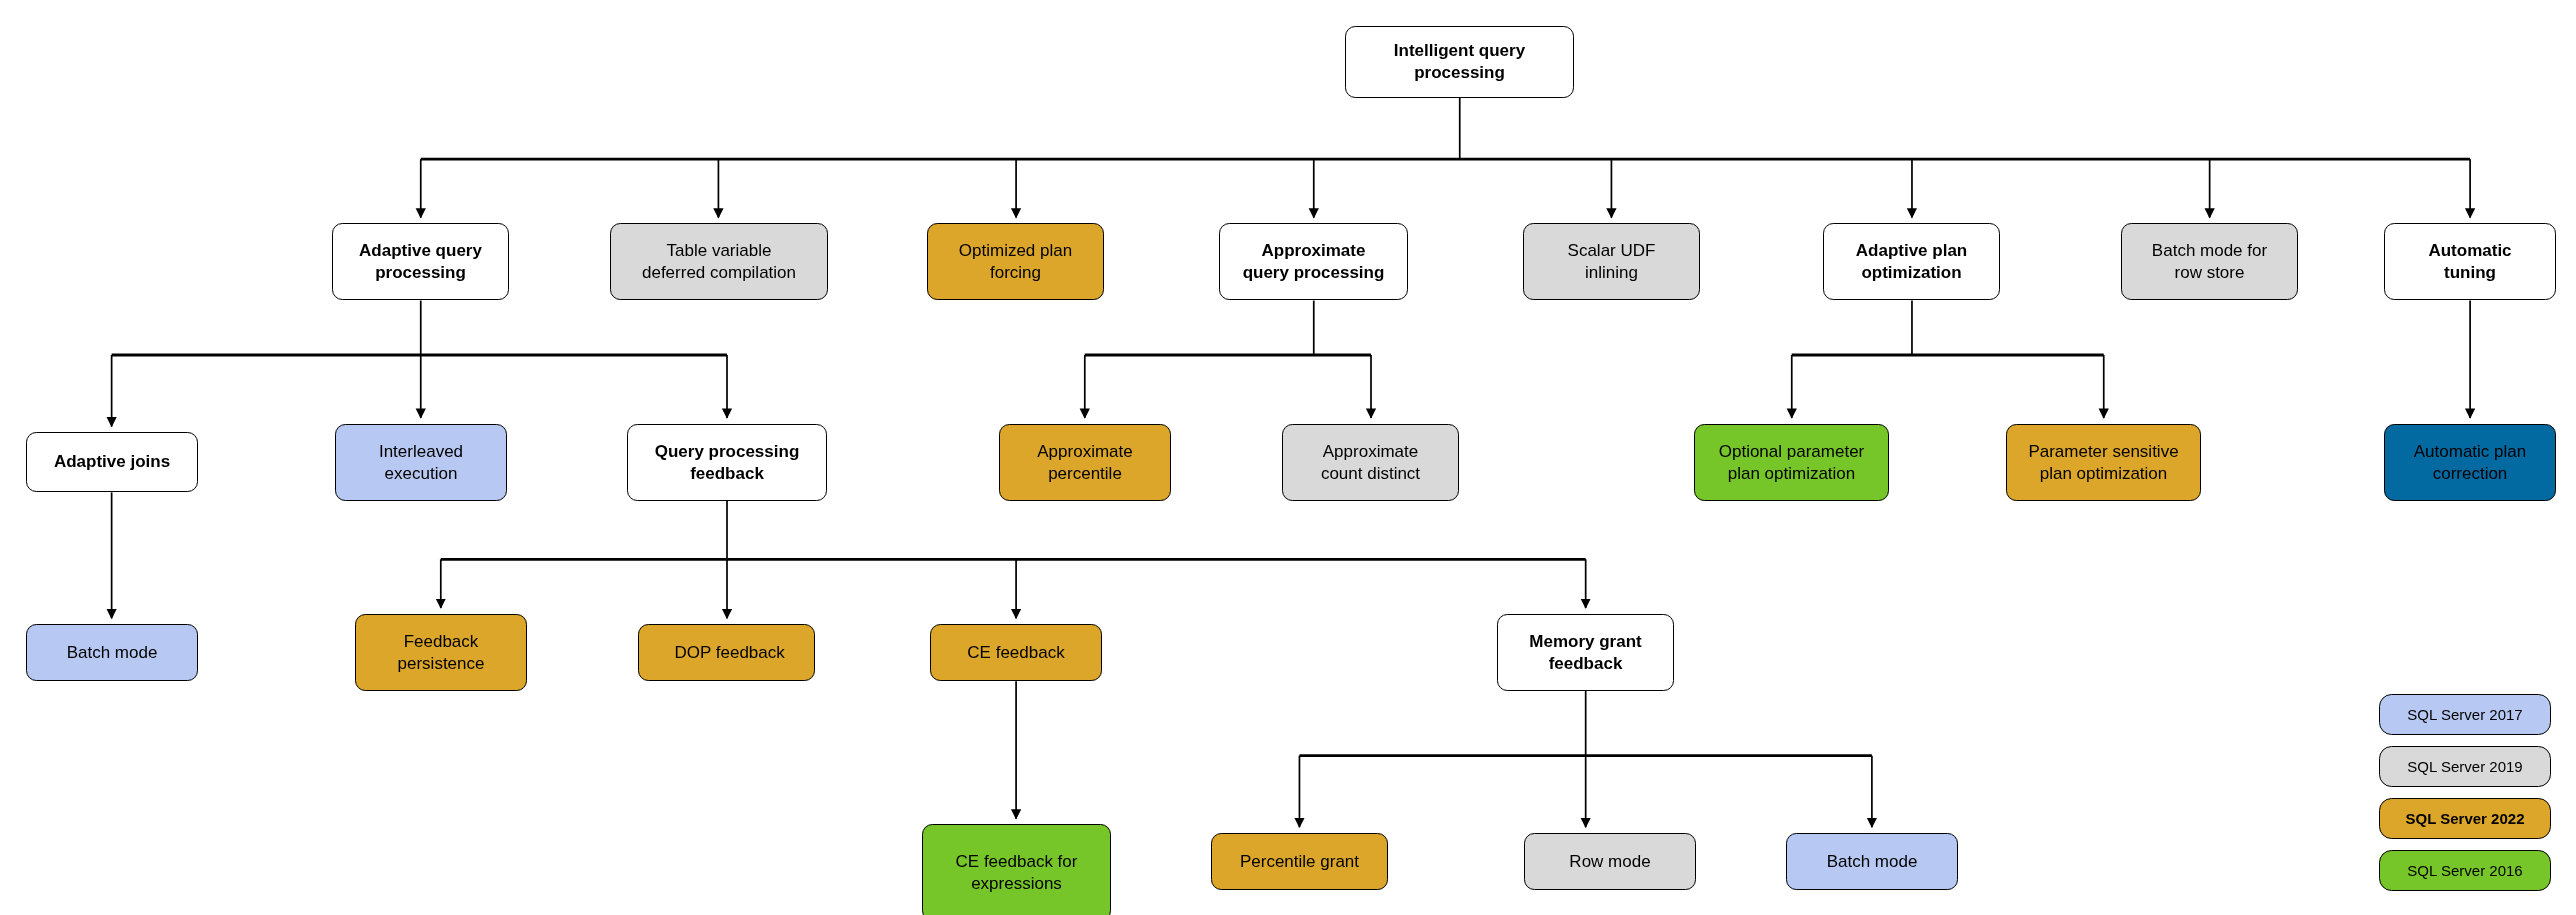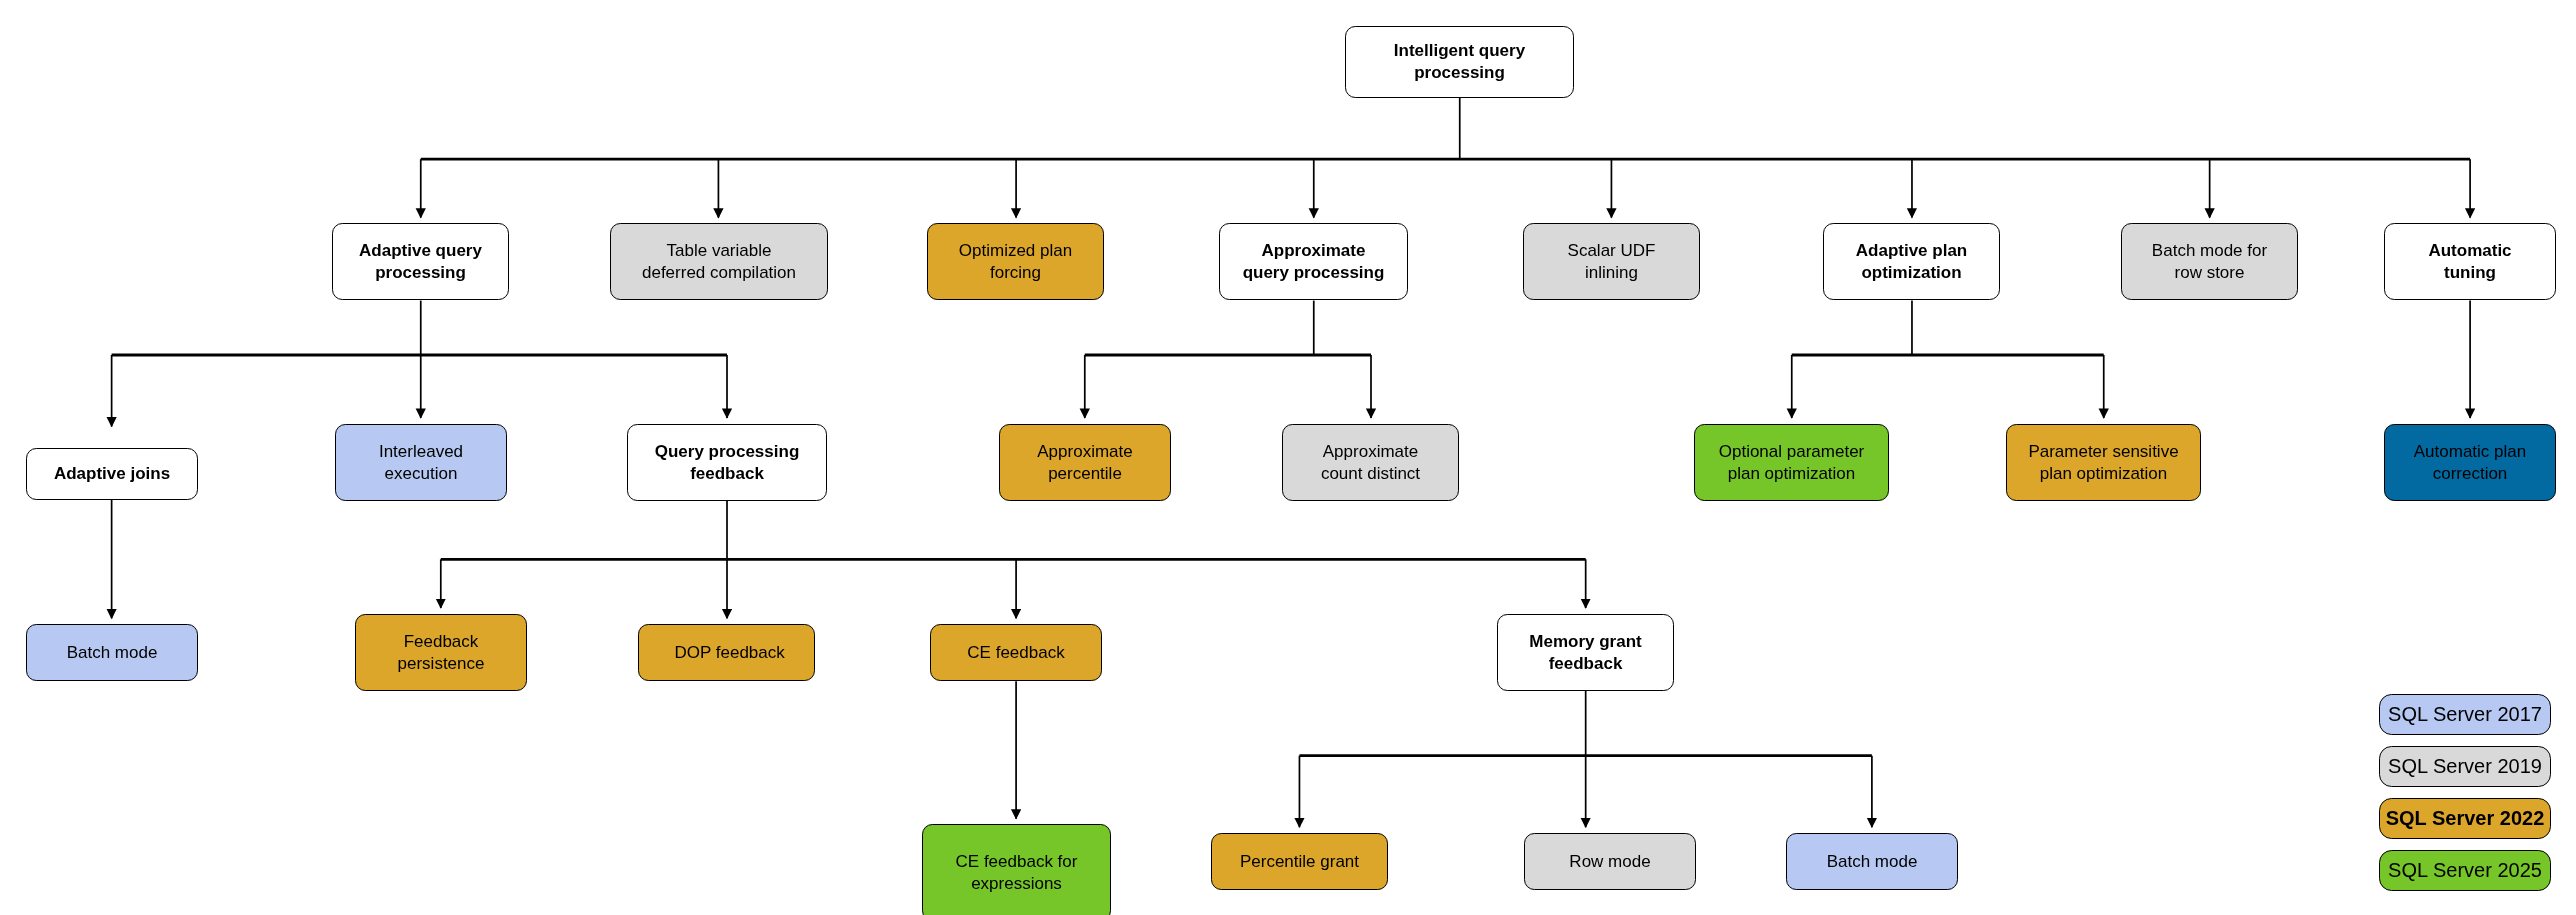--- a/index.html
+++ b/index.html
@@ -38,21 +38,21 @@
   .node[data-version="category"] { font-weight: bold; }
   .legend-item {
     position: absolute;
     box-sizing: border-box;
     border: 1.4px solid #000000;
     border-radius: 12.6px;
     display: flex;
     align-items: center;
     justify-content: center;
     text-align: center;
-    font-size: 20px;
+    font-size: 15px;
     color: #000000;
     background: #ffffff;
   }
 </style>
 </head>
 <body>
 
 <div id="canvas">
 
   <svg id="wires" width="2576" height="916" viewBox="0 0 4500 1600" xmlns="http://www.w3.org/2000/svg">
@@ -141,21 +141,21 @@
   </div>
   <div class="node" style="left: 2121px; top: 223px; width: 177px; height: 77px; background: rgb(217, 217, 217);" data-version="sql2019">
     <span>Batch mode for
 row store</span>
   </div>
   <div class="node" style="left: 2384px; top: 223px; width: 172px; height: 77px; background: rgb(255, 255, 255);" data-version="category">
     <span>Automatic
 tuning</span>
   </div>
 
-  <div class="node" style="left: 26px; top: 448px; width: 172px; height: 52px; background: rgb(255, 255, 255);" data-version="category">
+  <div class="node" style="left: 26px; top: 432px; width: 172px; height: 60px; background: rgb(255, 255, 255);" data-version="category">
     <span>Adaptive joins</span>
   </div>
   <div class="node" style="left: 335px; top: 424px; width: 172px; height: 77px; background: rgb(183, 201, 242);" data-version="sql2017">
     <span>Interleaved
 execution</span>
   </div>
   <div class="node" style="left: 627px; top: 424px; width: 200px; height: 77px; background: rgb(255, 255, 255);" data-version="category">
     <span>Query processing
 feedback</span>
   </div>
@@ -216,18 +216,18 @@
     <div class="legend-item" style="left: 2379px; top: 694px; width: 172px; height: 41px; background: rgb(183, 201, 242);" data-version="sql2017">
       <span>SQL Server 2017</span>
     </div>
     <div class="legend-item" style="left: 2379px; top: 746px; width: 172px; height: 41px; background: rgb(217, 217, 217); align-items: center;" data-version="sql2019">
       <span>SQL Server 2019</span>
     </div>
     <div class="legend-item" style="left: 2379px; top: 798px; width: 172px; height: 41px; background: rgb(220, 166, 42); font-weight: bold;" data-version="sql2022">
       <span>SQL Server 2022</span>
     </div>
     <div class="legend-item" style="left: 2379px; top: 850px; width: 172px; height: 41px; background: rgb(118, 198, 42);" data-version="sql2025">
-      <span>SQL Server 2025</span>
+      <span>SQL Server 2016</span>
     </div>
   </div>
 
 </div>
 
 
 </body></html>

